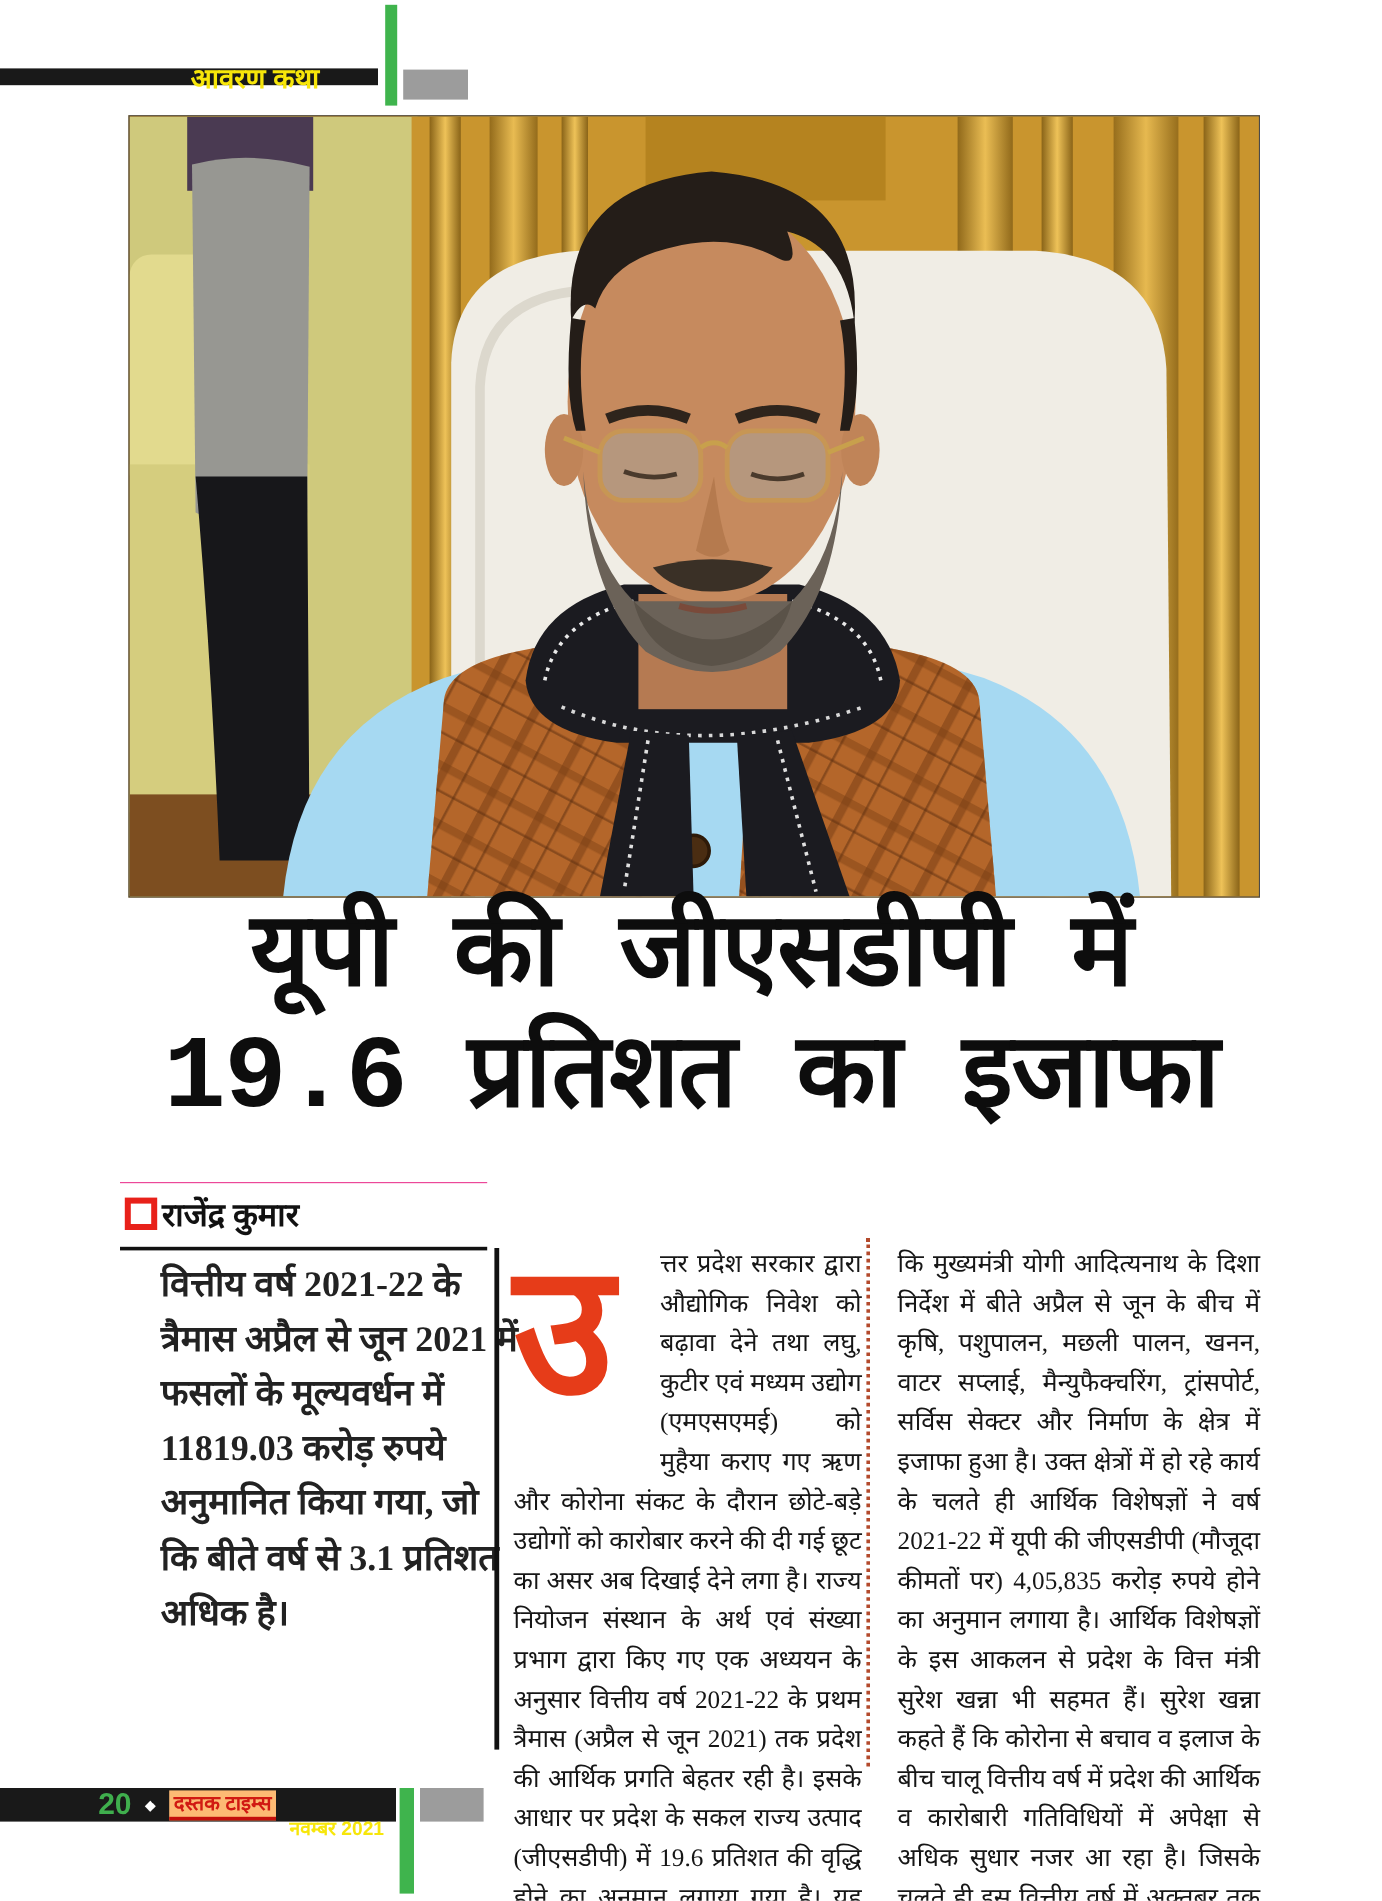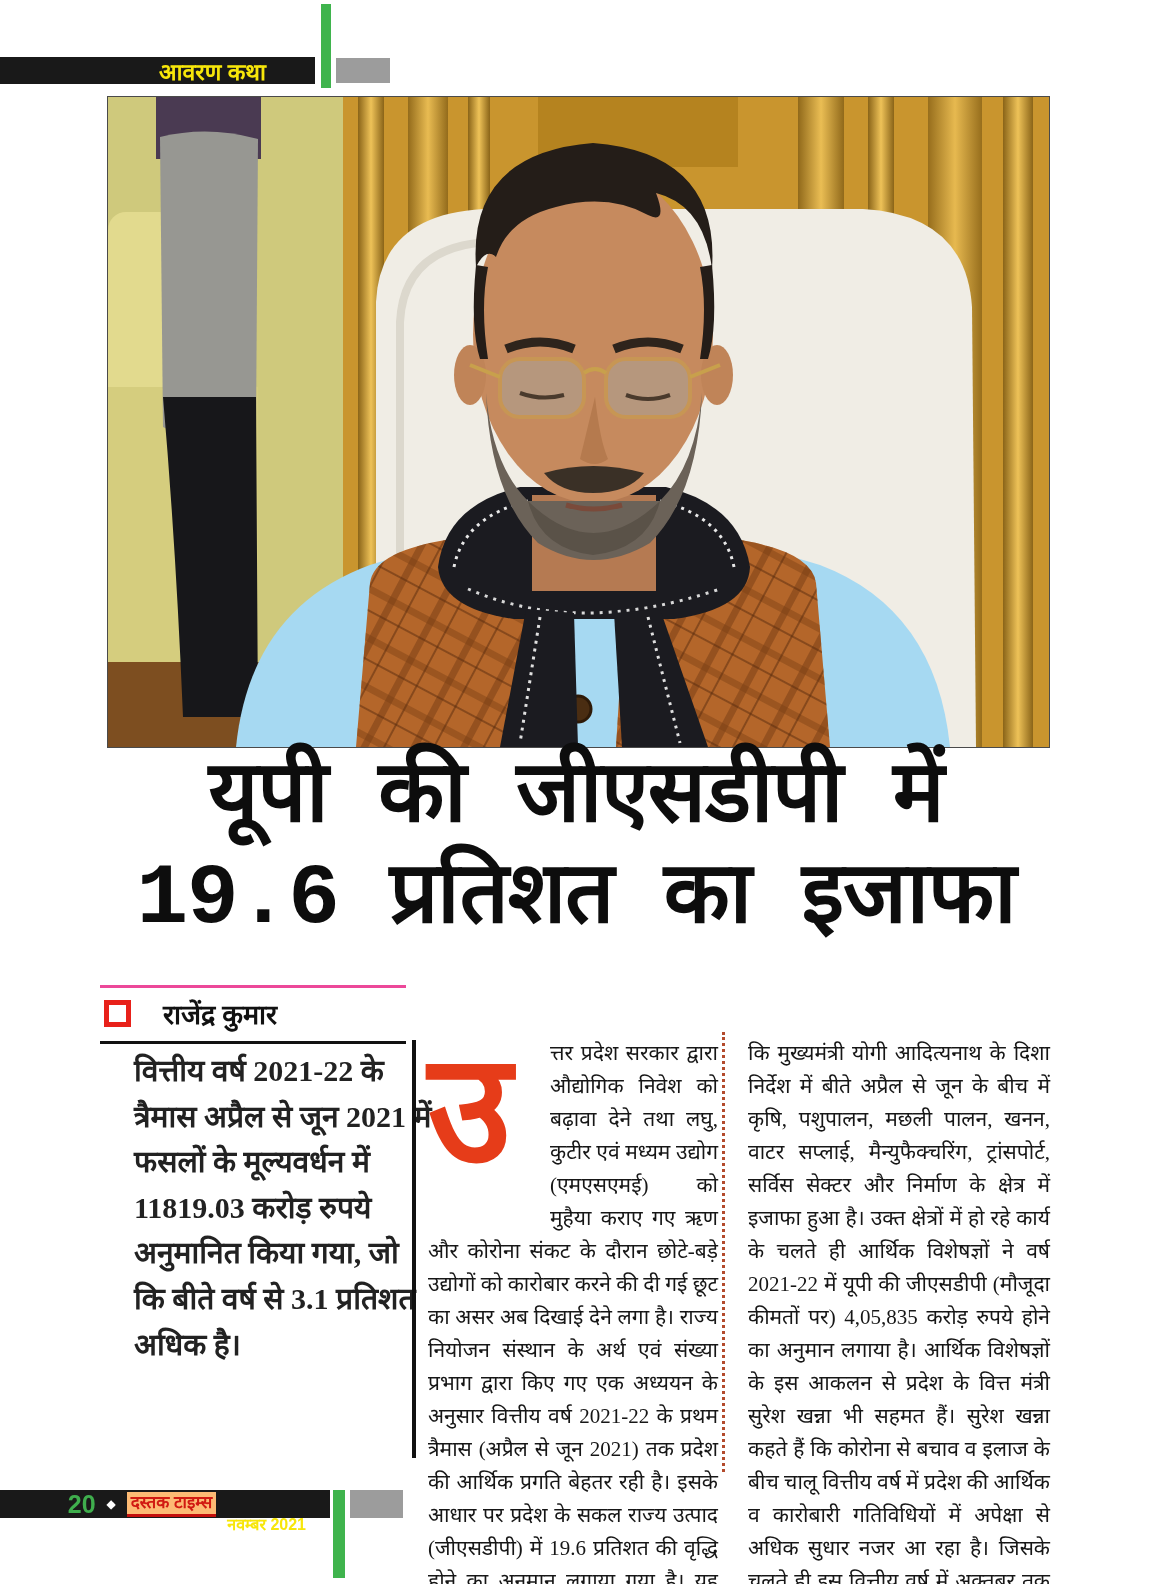--- a/index.html
+++ b/index.html
@@ -1,60 +1,60 @@
 <!DOCTYPE html>
 <html><head>
 <meta charset="utf-8">
 <style>
   html,body{margin:0;padding:0;}
   body{width:1152px;height:1584px;background:#ffffff;position:relative;overflow:hidden;
        font-family:"Liberation Serif", serif;}
   .abs{position:absolute;}
 
   
-  .hdr-bar{left:0;top:57px;width:315px;height:27px;background:#191919;
+  .hdr-bar{left:0;top:57px;width:315px;height:14px;background:#191919;
            display:flex;align-items:center;justify-content:center;padding-left:110px;box-sizing:border-box;}
   .hdr-tag{color:#f7e60a;font-family:"Liberation Sans",sans-serif;font-weight:bold;font-size:23px;}
   .hdr-green{left:321px;top:4px;width:10px;height:84px;background:#3fb44d;}
   .hdr-gray{left:336px;top:58px;width:54px;height:25px;background:#9c9c9c;}
 
   
   .photo{left:107px;top:96px;width:941px;height:650px;border:1px solid #4a4a4a;overflow:hidden;background:#c9952e;}
   .photo svg{display:block;}
 
   
   .headline{left:60px;top:748px;width:1032px;text-align:center;color:#0d0d0d;
             font-family:Liberation Mono, monospace;font-weight:800;font-size:86px;
             line-height:1.17;letter-spacing:-1px;}
   .headline span{display:block;}
 
   
-  .byline{left:100px;top:985px;width:306px;border-top:3px solid #ec4899;border-bottom:3px solid #111;
-          padding:7px 0 9px 4px;box-sizing:border-box;display:flex;align-items:center;gap:32px;}
+  .byline{left:100px;top:985px;width:306px;border-top:1px solid #ec4899;border-bottom:3px solid #111;
+          padding:7px 0 9px 4px;box-sizing:border-box;display:flex;align-items:center;gap:4px;}
   .byline .sq{width:17px;height:17px;border:5px solid #e8211a;background:#fff;}
   .byline .name{font-weight:bold;font-size:27px;color:#111;}
 
   
   .pullquote{left:100px;top:1048px;width:302px;font-weight:bold;font-size:30px;line-height:1.52;
              color:#222;margin-left:34px;}
 
   
   .vrule-black{left:412px;top:1040px;width:4px;height:418px;background:#111;}
   .vrule-dot{left:722px;top:1032px;width:0;height:440px;border-left:3px dotted #b34a2c;}
 
   
   .colmid{left:428px;top:1037px;width:290px;}
   .colright{left:748px;top:1037px;width:302px;}
   .bodytext{font-size:21px;line-height:1.57;text-align:justify;color:#161616;}
   .dropcap{float:left;color:#e63c19;font-weight:bold;font-size:152px;line-height:138px;
            width:112px;height:168px;margin:4px 10px 0 0;overflow:visible;}
 
   
   .ftr-bar{left:0;top:1490px;width:330px;height:28px;background:#191919;display:flex;
-           align-items:center;justify-content:flex-end;gap:11px;padding-right:24px;box-sizing:border-box;
+           align-items:center;justify-content:flex-end;gap:11px;padding-right:10px;box-sizing:border-box;
            font-family:"Liberation Sans",sans-serif;}
   .ftr-num{color:#3fae4d;font-weight:bold;font-size:25px;line-height:1;}
   .ftr-diamond{color:#ffffff;font-size:12px;line-height:1;}
   .ftr-logo{background:#fdba74;color:#d11a12;font-weight:bold;font-size:17px;line-height:1;
             padding:2px 4px 3px 4px;border-bottom:3px solid #c40f0c;}
   .ftr-issue{color:#f7e60a;font-weight:bold;font-size:16px;line-height:1;margin-top:42px;}
   .ftr-green{left:333px;top:1490px;width:12px;height:88px;background:#3fb44d;}
   .ftr-gray{left:350px;top:1490px;width:53px;height:28px;background:#9c9c9c;}
 </style>
 </head>

